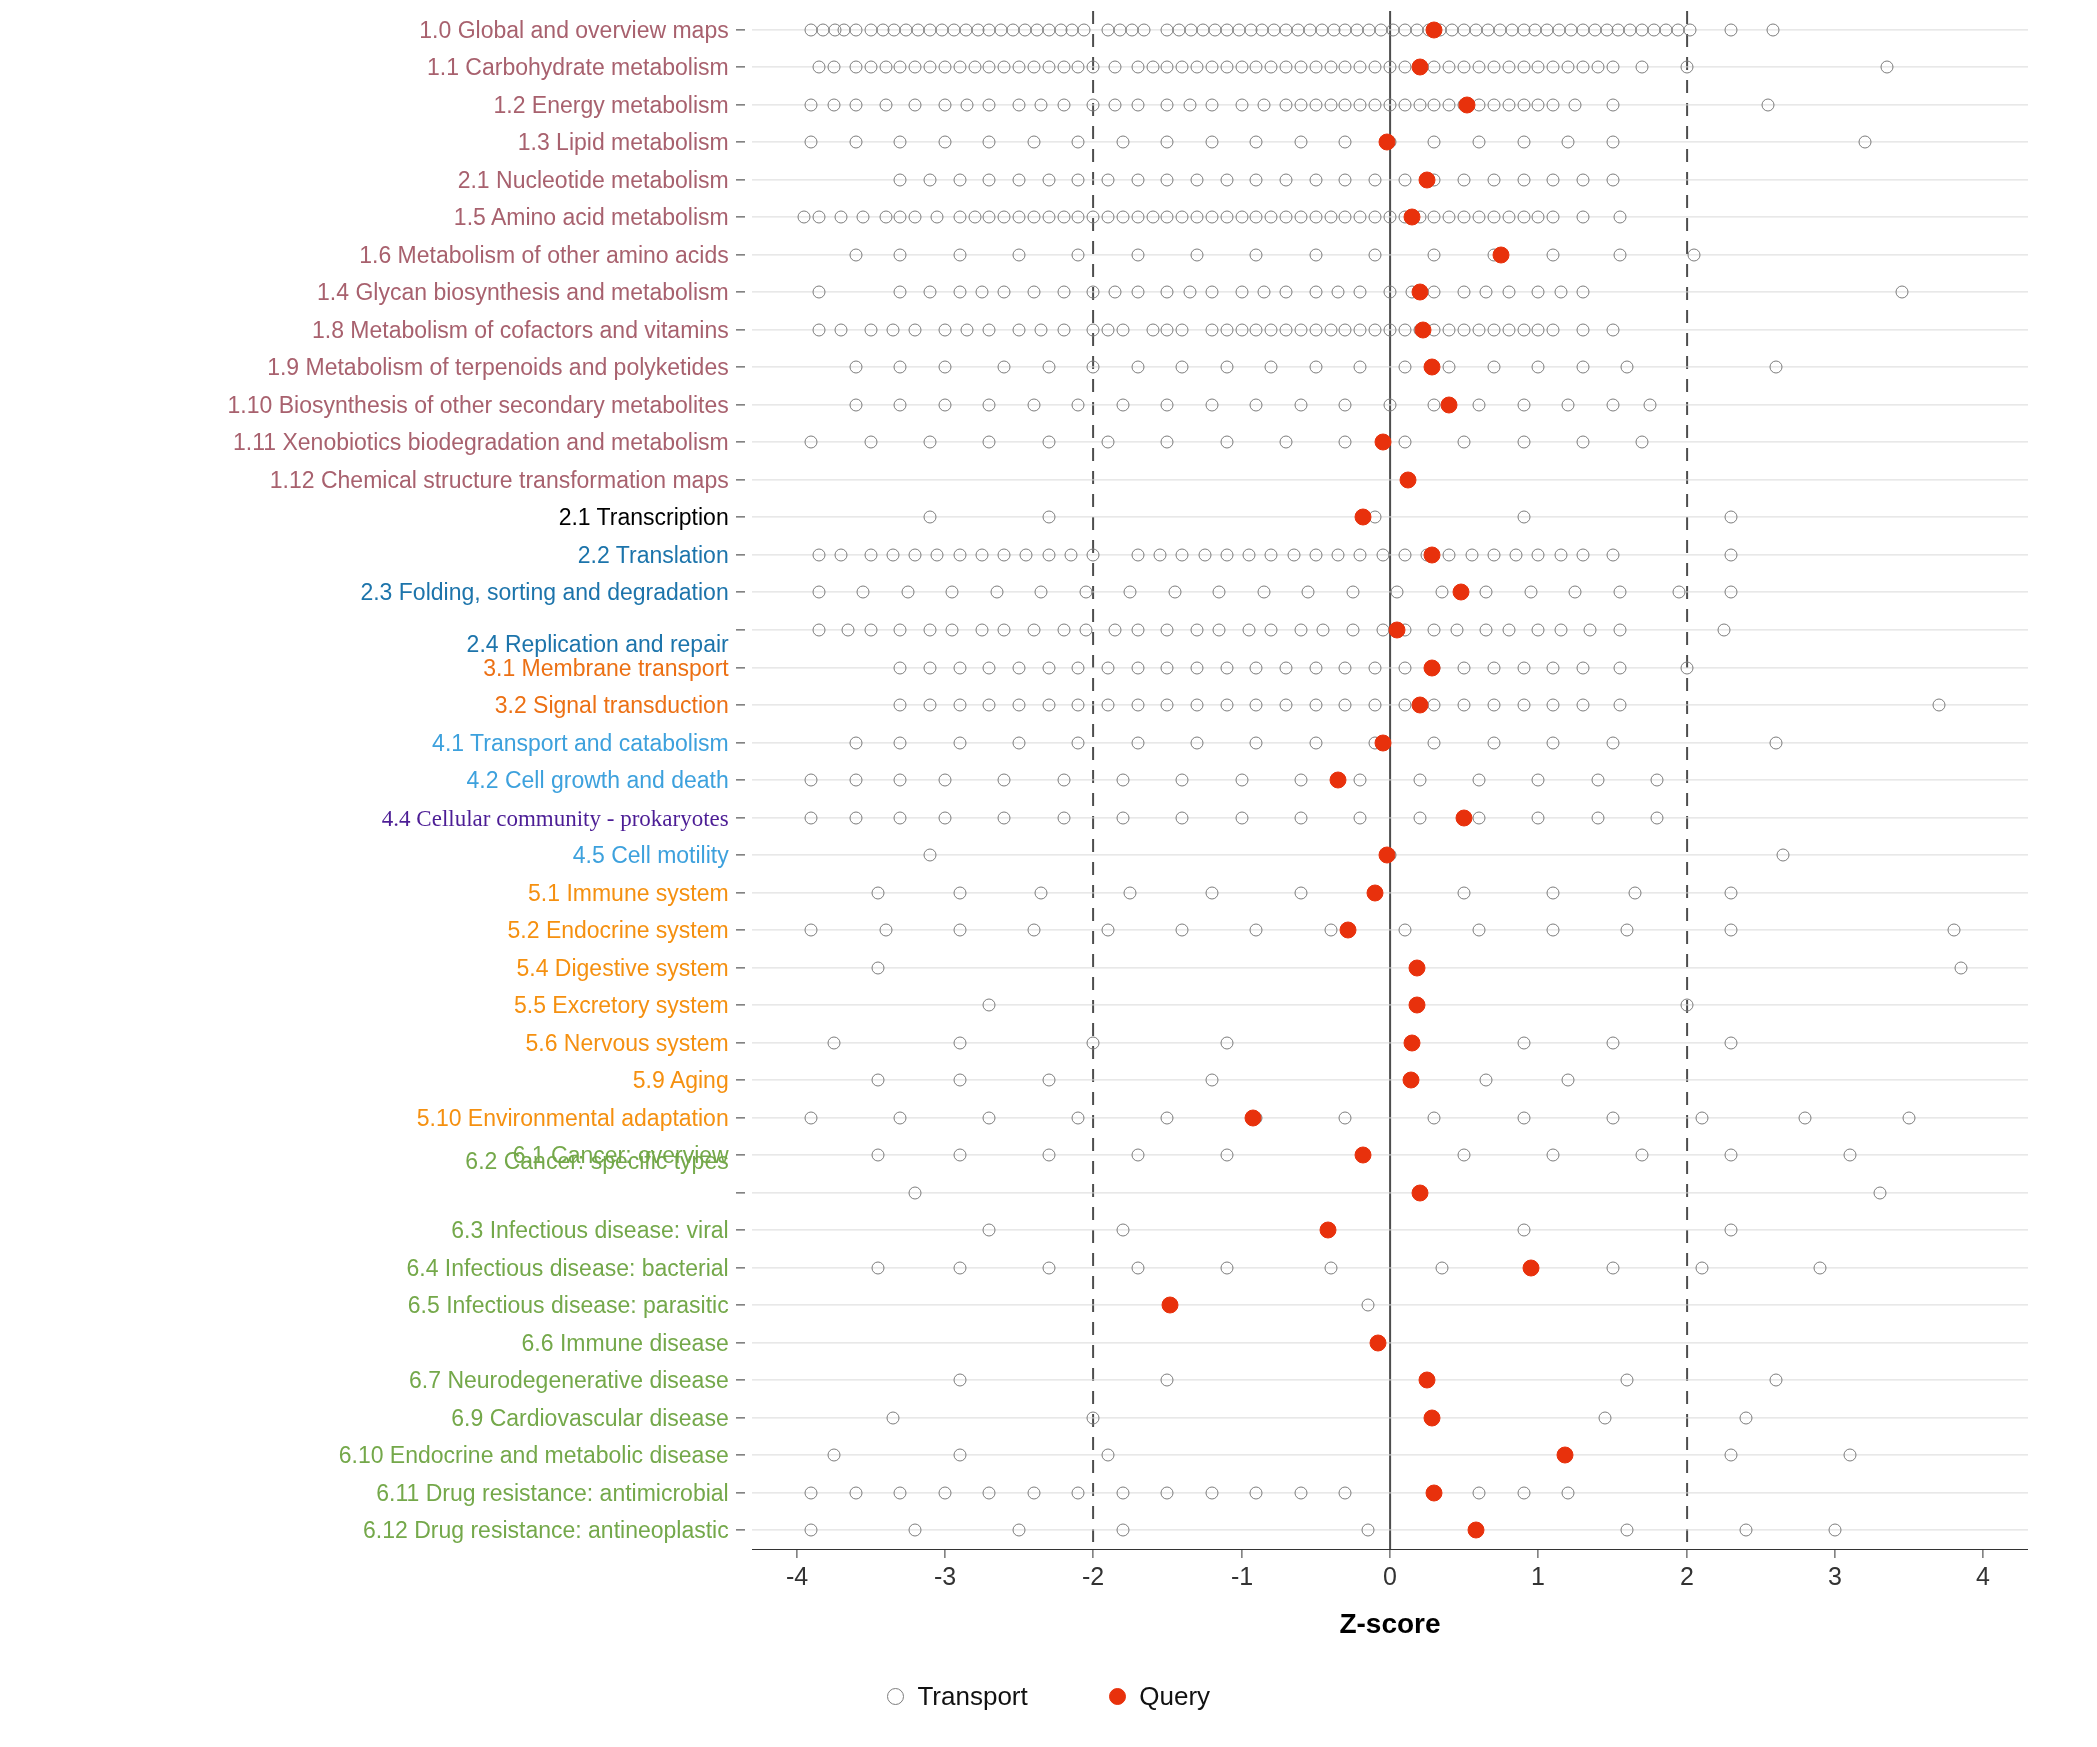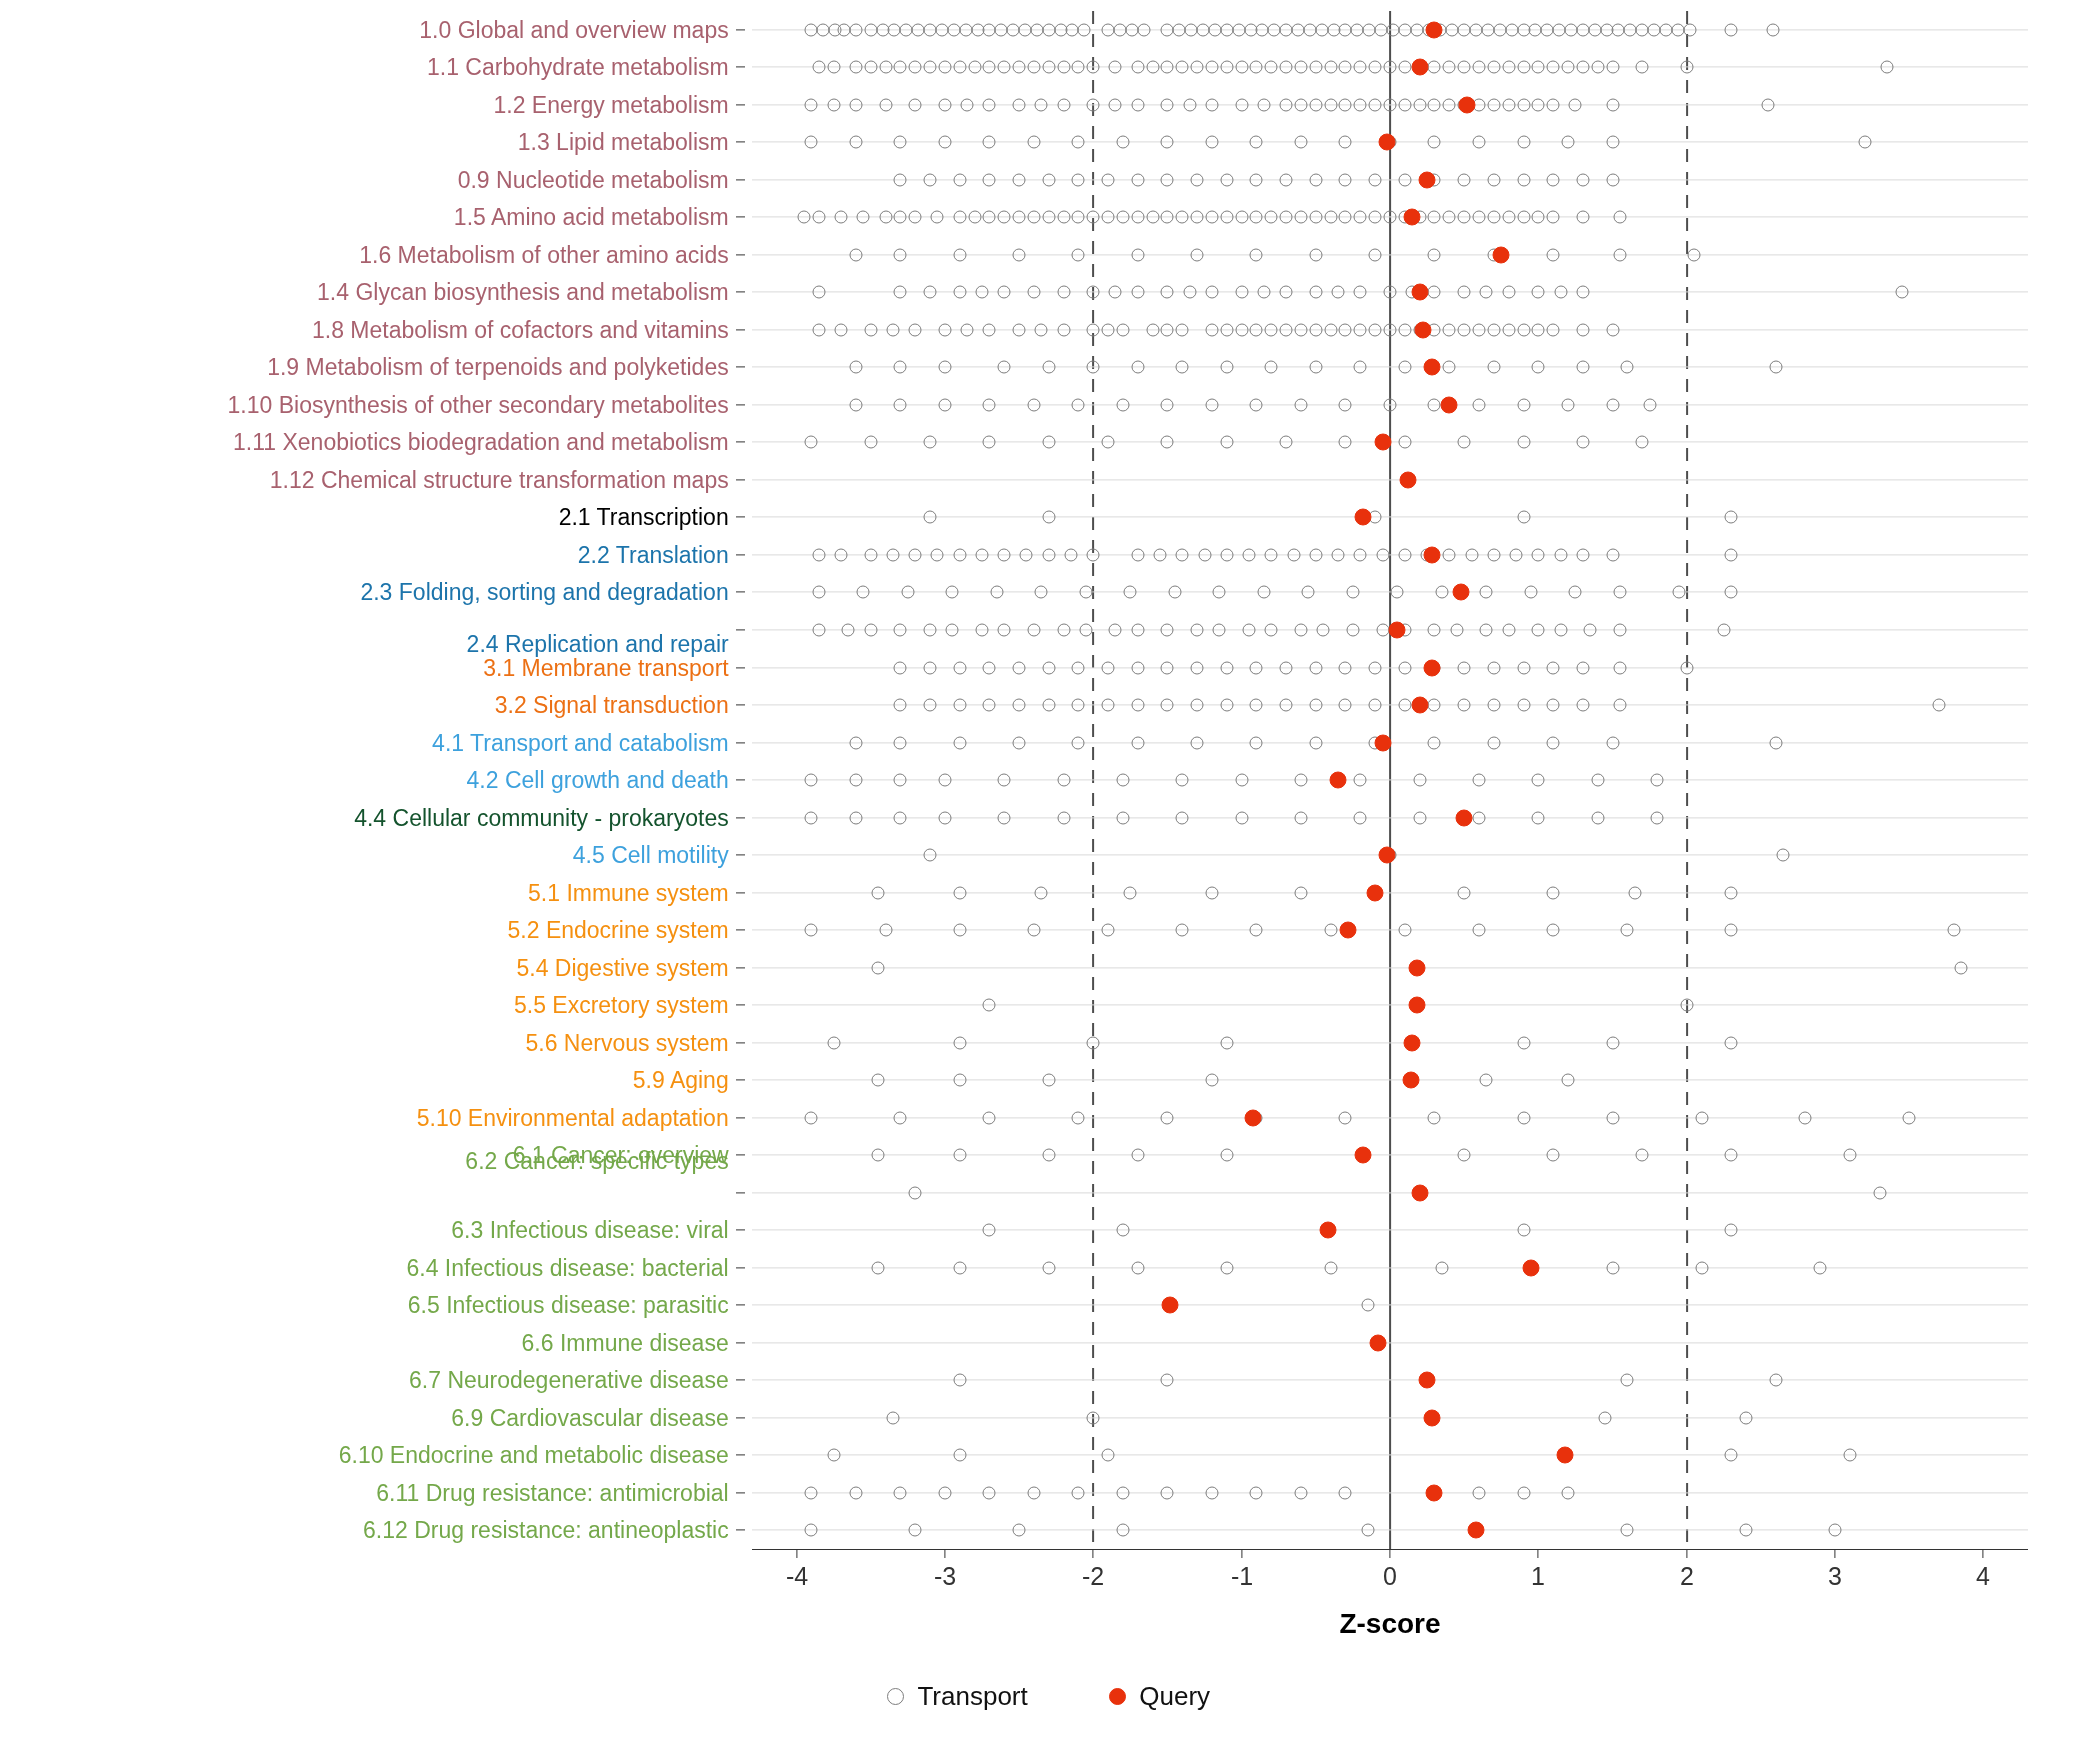--- a/index.html
+++ b/index.html
@@ -179,21 +179,21 @@
 
   <div class="labels-col">
       <div class="row-label" style="top: 19px; color: rgb(168, 97, 110);">1.0 Global and overview maps</div>
       <div class="tick-mark" style="top: 19px;"></div>
       <div class="row-label" style="top: 56px; color: rgb(168, 97, 110);">1.1 Carbohydrate metabolism</div>
       <div class="tick-mark" style="top: 56px;"></div>
       <div class="row-label" style="top: 94px; color: rgb(168, 97, 110);">1.2 Energy metabolism</div>
       <div class="tick-mark" style="top: 94px;"></div>
       <div class="row-label" style="top: 131px; color: rgb(168, 97, 110);">1.3 Lipid metabolism</div>
       <div class="tick-mark" style="top: 131px;"></div>
-      <div class="row-label" style="top: 169px; color: rgb(168, 97, 110);">0.9 Nucleotide metabolism</div>
+      <div class="row-label" style="top: 169px; color: rgb(168, 97, 110);">2.1 Nucleotide metabolism</div>
       <div class="tick-mark" style="top: 169px;"></div>
       <div class="row-label" style="top: 206px; color: rgb(168, 97, 110);">1.5 Amino acid metabolism</div>
       <div class="tick-mark" style="top: 206px;"></div>
       <div class="row-label" style="top: 244px; color: rgb(168, 97, 110);">1.6 Metabolism of other amino acids</div>
       <div class="tick-mark" style="top: 244px;"></div>
       <div class="row-label" style="top: 281px; color: rgb(168, 97, 110);">1.4 Glycan biosynthesis and metabolism</div>
       <div class="tick-mark" style="top: 281px;"></div>
       <div class="row-label" style="top: 319px; color: rgb(168, 97, 110);">1.8 Metabolism of cofactors and vitamins</div>
       <div class="tick-mark" style="top: 319px;"></div>
       <div class="row-label" style="top: 356px; color: rgb(168, 97, 110);">1.9 Metabolism of terpenoids and polyketides</div>
@@ -213,21 +213,21 @@
       <div class="row-label" style="top: 633px; color: rgb(28, 116, 171);">2.4 Replication and repair</div>
       <div class="tick-mark" style="top: 619px;"></div>
       <div class="row-label" style="top: 657px; color: rgb(236, 112, 20);">3.1 Membrane transport</div>
       <div class="tick-mark" style="top: 657px;"></div>
       <div class="row-label" style="top: 694px; color: rgb(236, 112, 20);">3.2 Signal transduction</div>
       <div class="tick-mark" style="top: 694px;"></div>
       <div class="row-label" style="top: 732px; color: rgb(61, 161, 221);">4.1 Transport and catabolism</div>
       <div class="tick-mark" style="top: 732px;"></div>
       <div class="row-label" style="top: 769px; color: rgb(61, 161, 221);">4.2 Cell growth and death</div>
       <div class="tick-mark" style="top: 769px;"></div>
-      <div class="row-label" style="top: 807px; color: #14532d;">4.4 Cellular community - prokaryotes</div>
+      <div class="row-label" style="top: 807px; color: #4c1d95; font-family: Liberation Serif, serif;">4.4 Cellular community - prokaryotes</div>
       <div class="tick-mark" style="top: 807px;"></div>
       <div class="row-label" style="top: 844px; color: rgb(61, 161, 221);">4.5 Cell motility</div>
       <div class="tick-mark" style="top: 844px;"></div>
       <div class="row-label" style="top: 882px; color: rgb(245, 144, 16);">5.1 Immune system</div>
       <div class="tick-mark" style="top: 882px;"></div>
       <div class="row-label" style="top: 919px; color: rgb(245, 144, 16);">5.2 Endocrine system</div>
       <div class="tick-mark" style="top: 919px;"></div>
       <div class="row-label" style="top: 957px; color: rgb(245, 144, 16);">5.4 Digestive system</div>
       <div class="tick-mark" style="top: 957px;"></div>
       <div class="row-label" style="top: 994px; color: rgb(245, 144, 16);">5.5 Excretory system</div>

